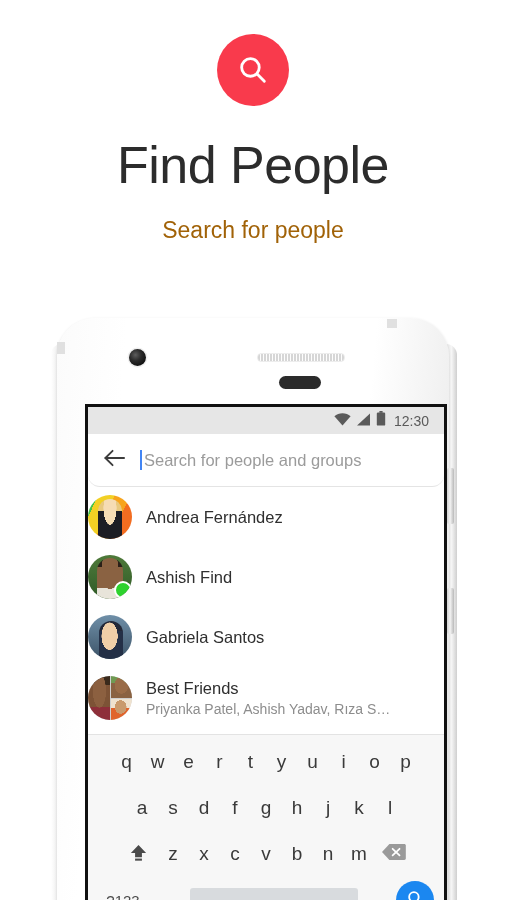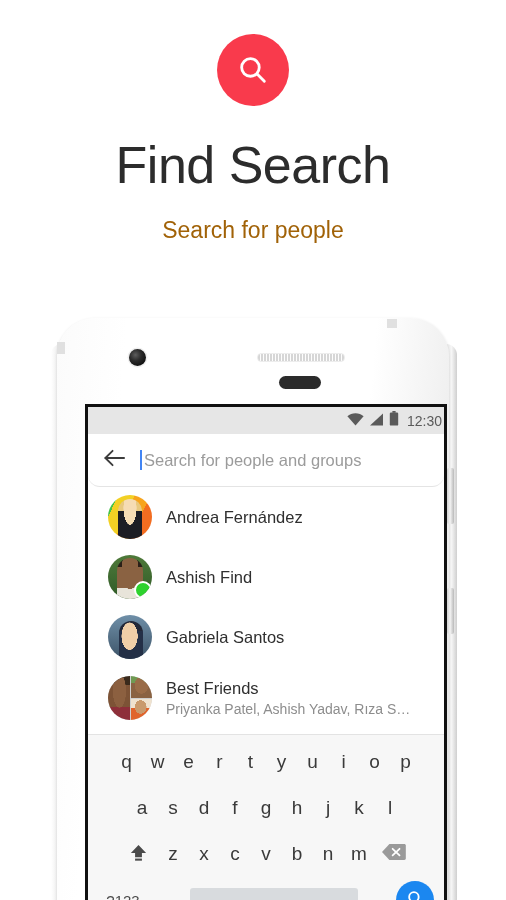--- a/index.html
+++ b/index.html
@@ -63,37 +63,37 @@
     background:#2b2b2b;
   }
 
   
   .screen{
     position:absolute;left:28px;top:86px;width:356px;height:514px;
     background:#fff;border:3px solid #101010;overflow:hidden;
   }
   .statusbar{
     height:27px;background:#e6e6e6;display:flex;align-items:center;
-    justify-content:flex-end;padding-right:2px;gap:5px;
+    justify-content:flex-end;padding-right:15px;gap:5px;
   }
   .status-time{font-size:14px;color:#5a5a5a;margin-left:3px;}
 
   
   .searchbar{
     height:52px;background:#fff;display:flex;align-items:center;
     border-bottom:1px solid #e4e4e4;
     border-radius:12px;
   }
   .back-btn{width:52px;display:flex;align-items:center;justify-content:center;cursor:pointer;}
   .caret{width:2px;height:20px;background:#4285f4;margin-right:2px;}
   .search-ph{font-size:16.5px;color:#9b9b9b;}
 
   
   .list{background:#fff;}
-  .row{display:flex;align-items:center;height:60px;padding-left:20px;cursor:pointer;}
+  .row{display:flex;align-items:center;height:60px;padding-left:0;cursor:pointer;}
   .row.group{height:62px;}
   .avatar{
     position:relative;width:44px;height:44px;border-radius:50%;overflow:hidden;flex:0 0 44px;
   }
   .av-andrea{background:
     linear-gradient(115deg,#45c24a 0 16%,#f2d024 16% 42%,#f7a41d 42% 66%,#f26d21 66% 100%);}
   .av-andrea .face{
     position:absolute;left:10px;top:4px;width:24px;height:40px;
     background:
       radial-gradient(ellipse at 50% 22%,#f6dcb4 0 38%,transparent 39%),
@@ -168,21 +168,21 @@
 
   <div class="promo">
     <div class="logo-circle" id="logoCircle" style="background: rgb(249, 58, 76);">
       <span>
         <svg width="34" height="34" viewBox="0 0 24 24" fill="none" stroke="#ffffff" stroke-width="2" stroke-linecap="round">
           <circle cx="10.2" cy="10.2" r="6.2"></circle>
           <line x1="14.9" y1="14.9" x2="20" y2="20"></line>
         </svg>
       </span>
     </div>
-    <h1 class="promo-title">Find Search</h1>
+    <h1 class="promo-title">Find People</h1>
     <div class="promo-sub">
       <div>Search for people</div>
     </div>
   </div>
 
   <div class="phone">
     <div class="phone-edge-l"></div>
     <div class="phone-edge-r"></div>
     <div class="phone-body">
       <div class="camera"></div>

